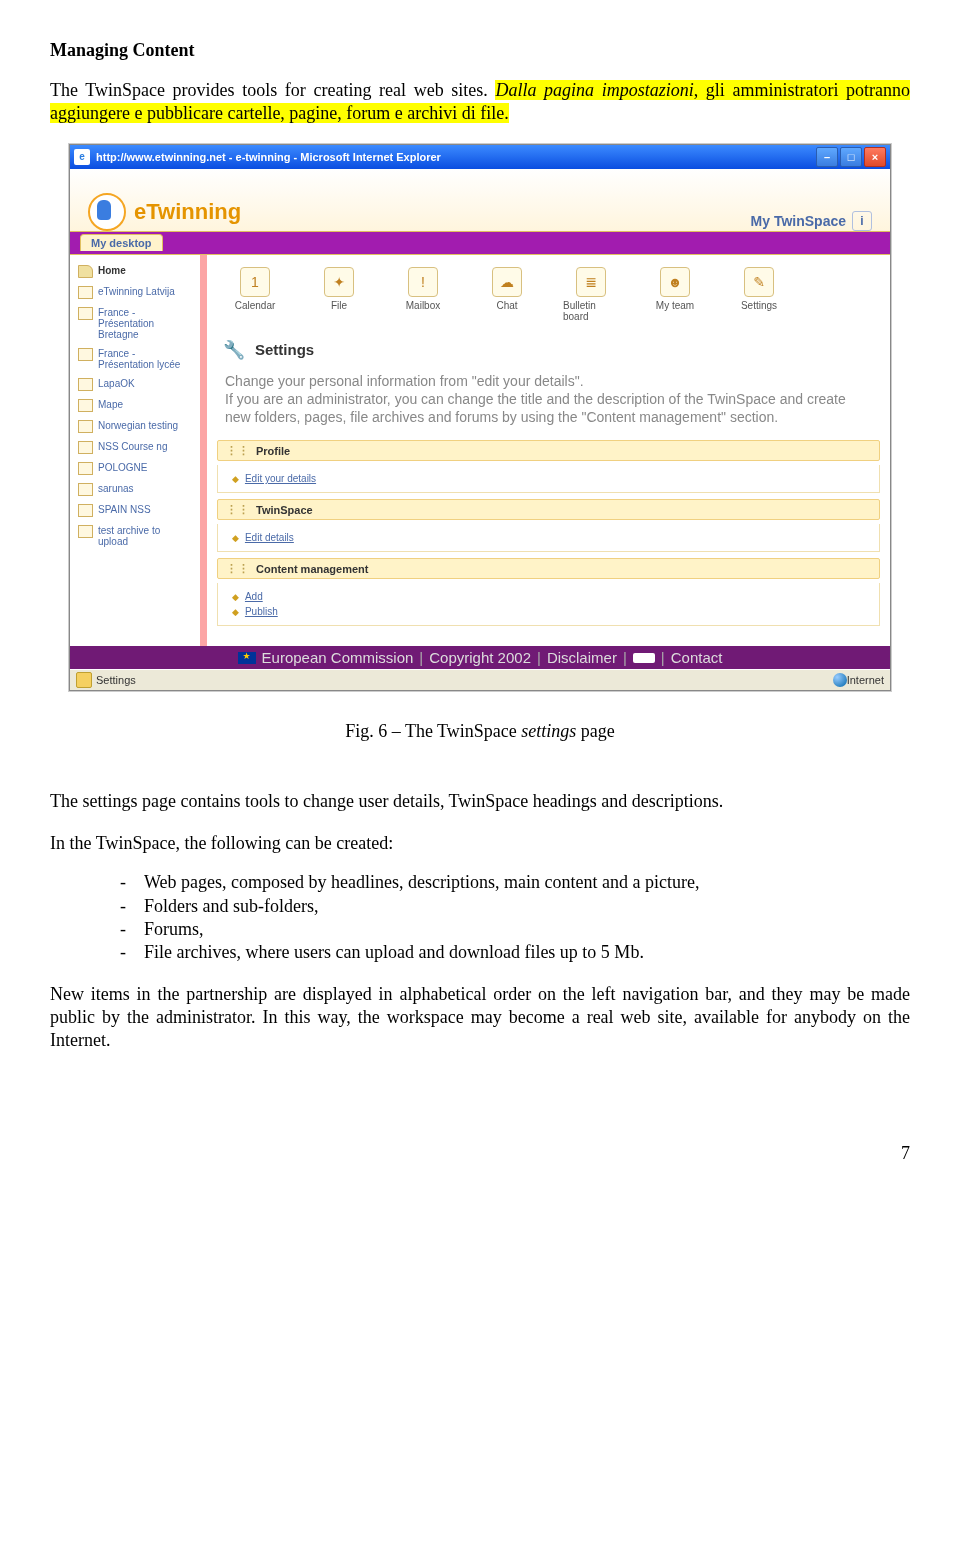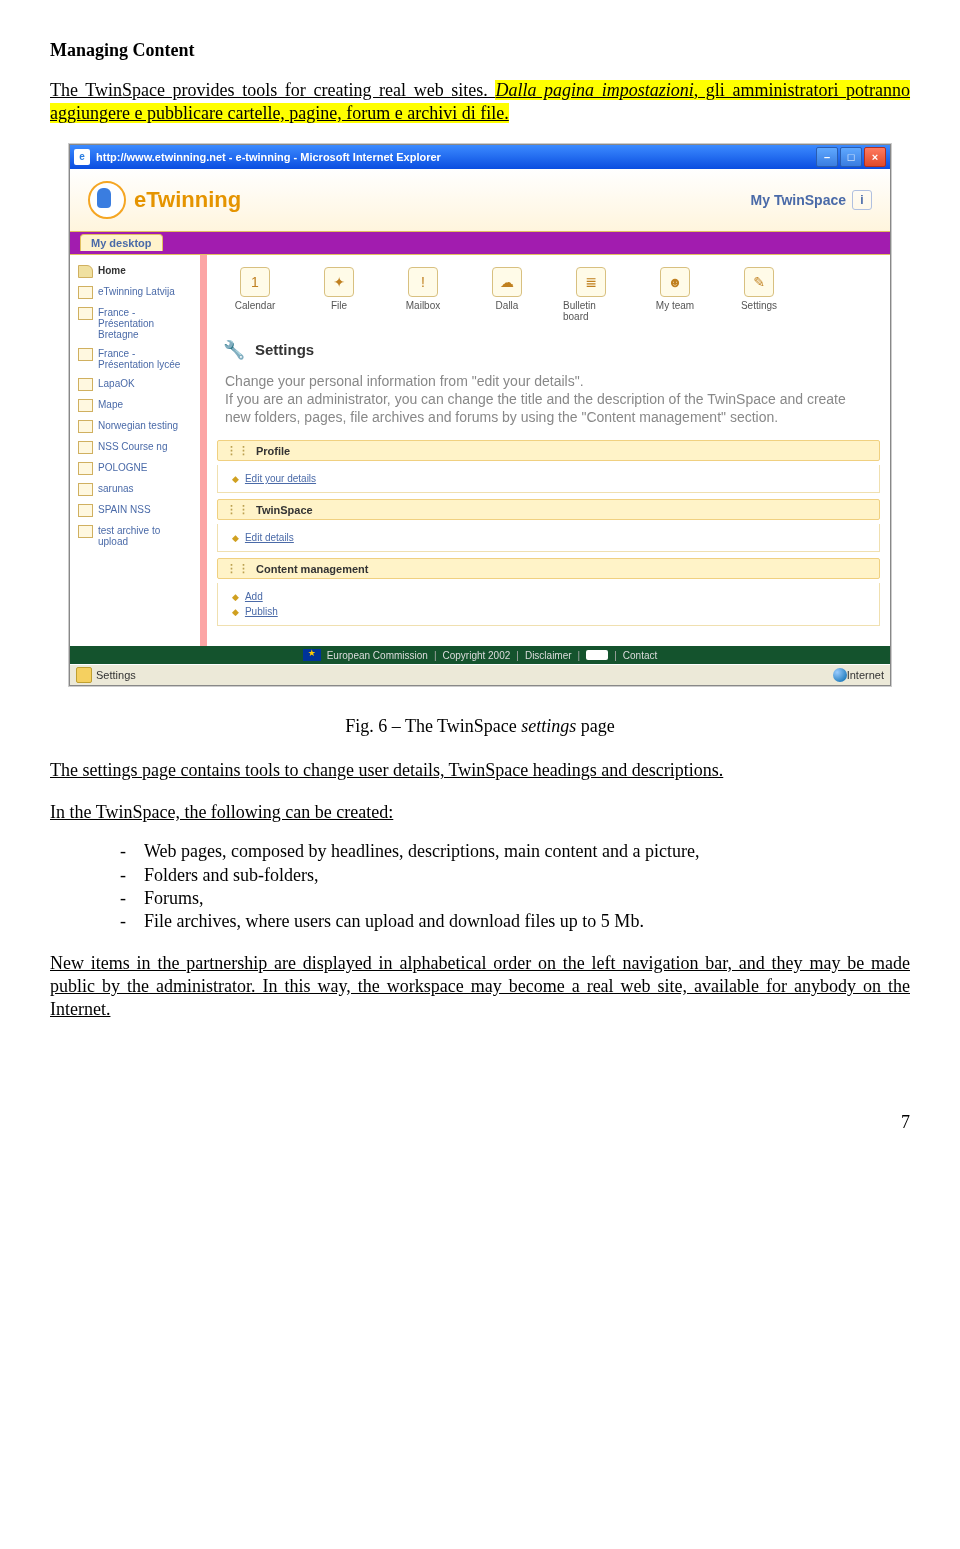--- a/index.html
+++ b/index.html
@@ -14,31 +14,30 @@
   }
   .heading {
     font-weight: bold;
     font-size: 18px;
     margin-bottom: 18px;
   }
   .para {
     text-align: justify;
     margin-bottom: 18px;
     line-height: 1.3;
-    text-decoration: underline;
   }
   .highlight {
     background: #ffff00;
   }
   .italic {
     font-style: italic;
   }
   .caption {
     text-align: center;
-    margin: 30px 0 22px 0;
+    margin: 30px 0 48px 0;
     font-size: 18px;
   }
   .bullet-list {
     margin: 16px 0 18px 0;
     padding-left: 70px;
   }
   .bullet-item {
     text-indent: -22px;
     padding-left: 22px;
     line-height: 1.3;
@@ -81,21 +80,21 @@
     font-size: 11px; color: #fff;
   }
   .winbtn.min, .winbtn.max { background: linear-gradient(to bottom,#5fa8ff,#3a7de0); border:1px solid #2a5db0;}
   .winbtn.close { background: linear-gradient(to bottom,#ff7a5f,#e04a2a); border:1px solid #b03020;}
   .browser-body { background:#fff; }
   .banner {
     height: 62px;
     background: linear-gradient(to bottom,#fff,#fff5dd);
     border-bottom: 1px solid #e0c060;
     display: flex;
-    align-items: center;
+    align-items: flex-end;
     padding: 0 18px;
   }
   .logo-wrap { display: flex; align-items: center; gap: 8px; }
   .logo-figure {
     width: 34px; height: 34px; border-radius: 50%;
     background: #fff; border: 2px solid #f5a623;
     position: relative;
   }
   .logo-figure::after {
     content: ""; position: absolute; left: 7px; top: 5px;
@@ -170,21 +169,21 @@
   .section-bar .dots { color: #bba050; letter-spacing: 1px; }
   .subbox {
     border: 1px solid #f0e0b0; border-top: none; padding: 6px 14px; margin-bottom: 6px;
   }
   .sublink {
     display: flex; align-items: center; gap: 6px; padding: 2px 0;
   }
   .sublink a { color: #4a6aa8; text-decoration: underline; font-size: 10px; }
   .bullet-icon { color: #d0a020; font-size: 9px; }
   .footer-bar {
-    background: #14532d; color: #dcdcdc; font-size: 10px;
+    background: #701a75; color: #dcdcdc; font-size: 15px;
     padding: 3px 10px; display: flex; align-items: center; justify-content: center; gap: 6px;
   }
   .footer-bar .sep { color: #aaa; }
   .eu-flag { width: 18px; height: 12px; background: #003399; position: relative; }
   .eu-flag::after { content:"★"; position:absolute; left:5px; top:-1px; color:#ffcc00; font-size:9px;}
   .statusbar {
     display: flex; align-items: center; height: 20px; background: #ece9d8;
     border-top: 1px solid #fff; font-size: 11px; color: #333; padding: 0 6px;
   }
   .status-left { display:flex;align-items:center;gap:4px;}
@@ -285,21 +284,21 @@
           <div class="tool">
               <div class="tool-icon">✦</div>
               <span>File</span>
             </div>
           <div class="tool">
               <div class="tool-icon">!</div>
               <span>Mailbox</span>
             </div>
           <div class="tool">
               <div class="tool-icon">☁</div>
-              <span>Dalla</span>
+              <span>Chat</span>
             </div>
           <div class="tool">
               <div class="tool-icon">≣</div>
               <span>Bulletin board</span>
             </div>
           <div class="tool">
               <div class="tool-icon">☻</div>
               <span>My team</span>
             </div>
           <div class="tool">

